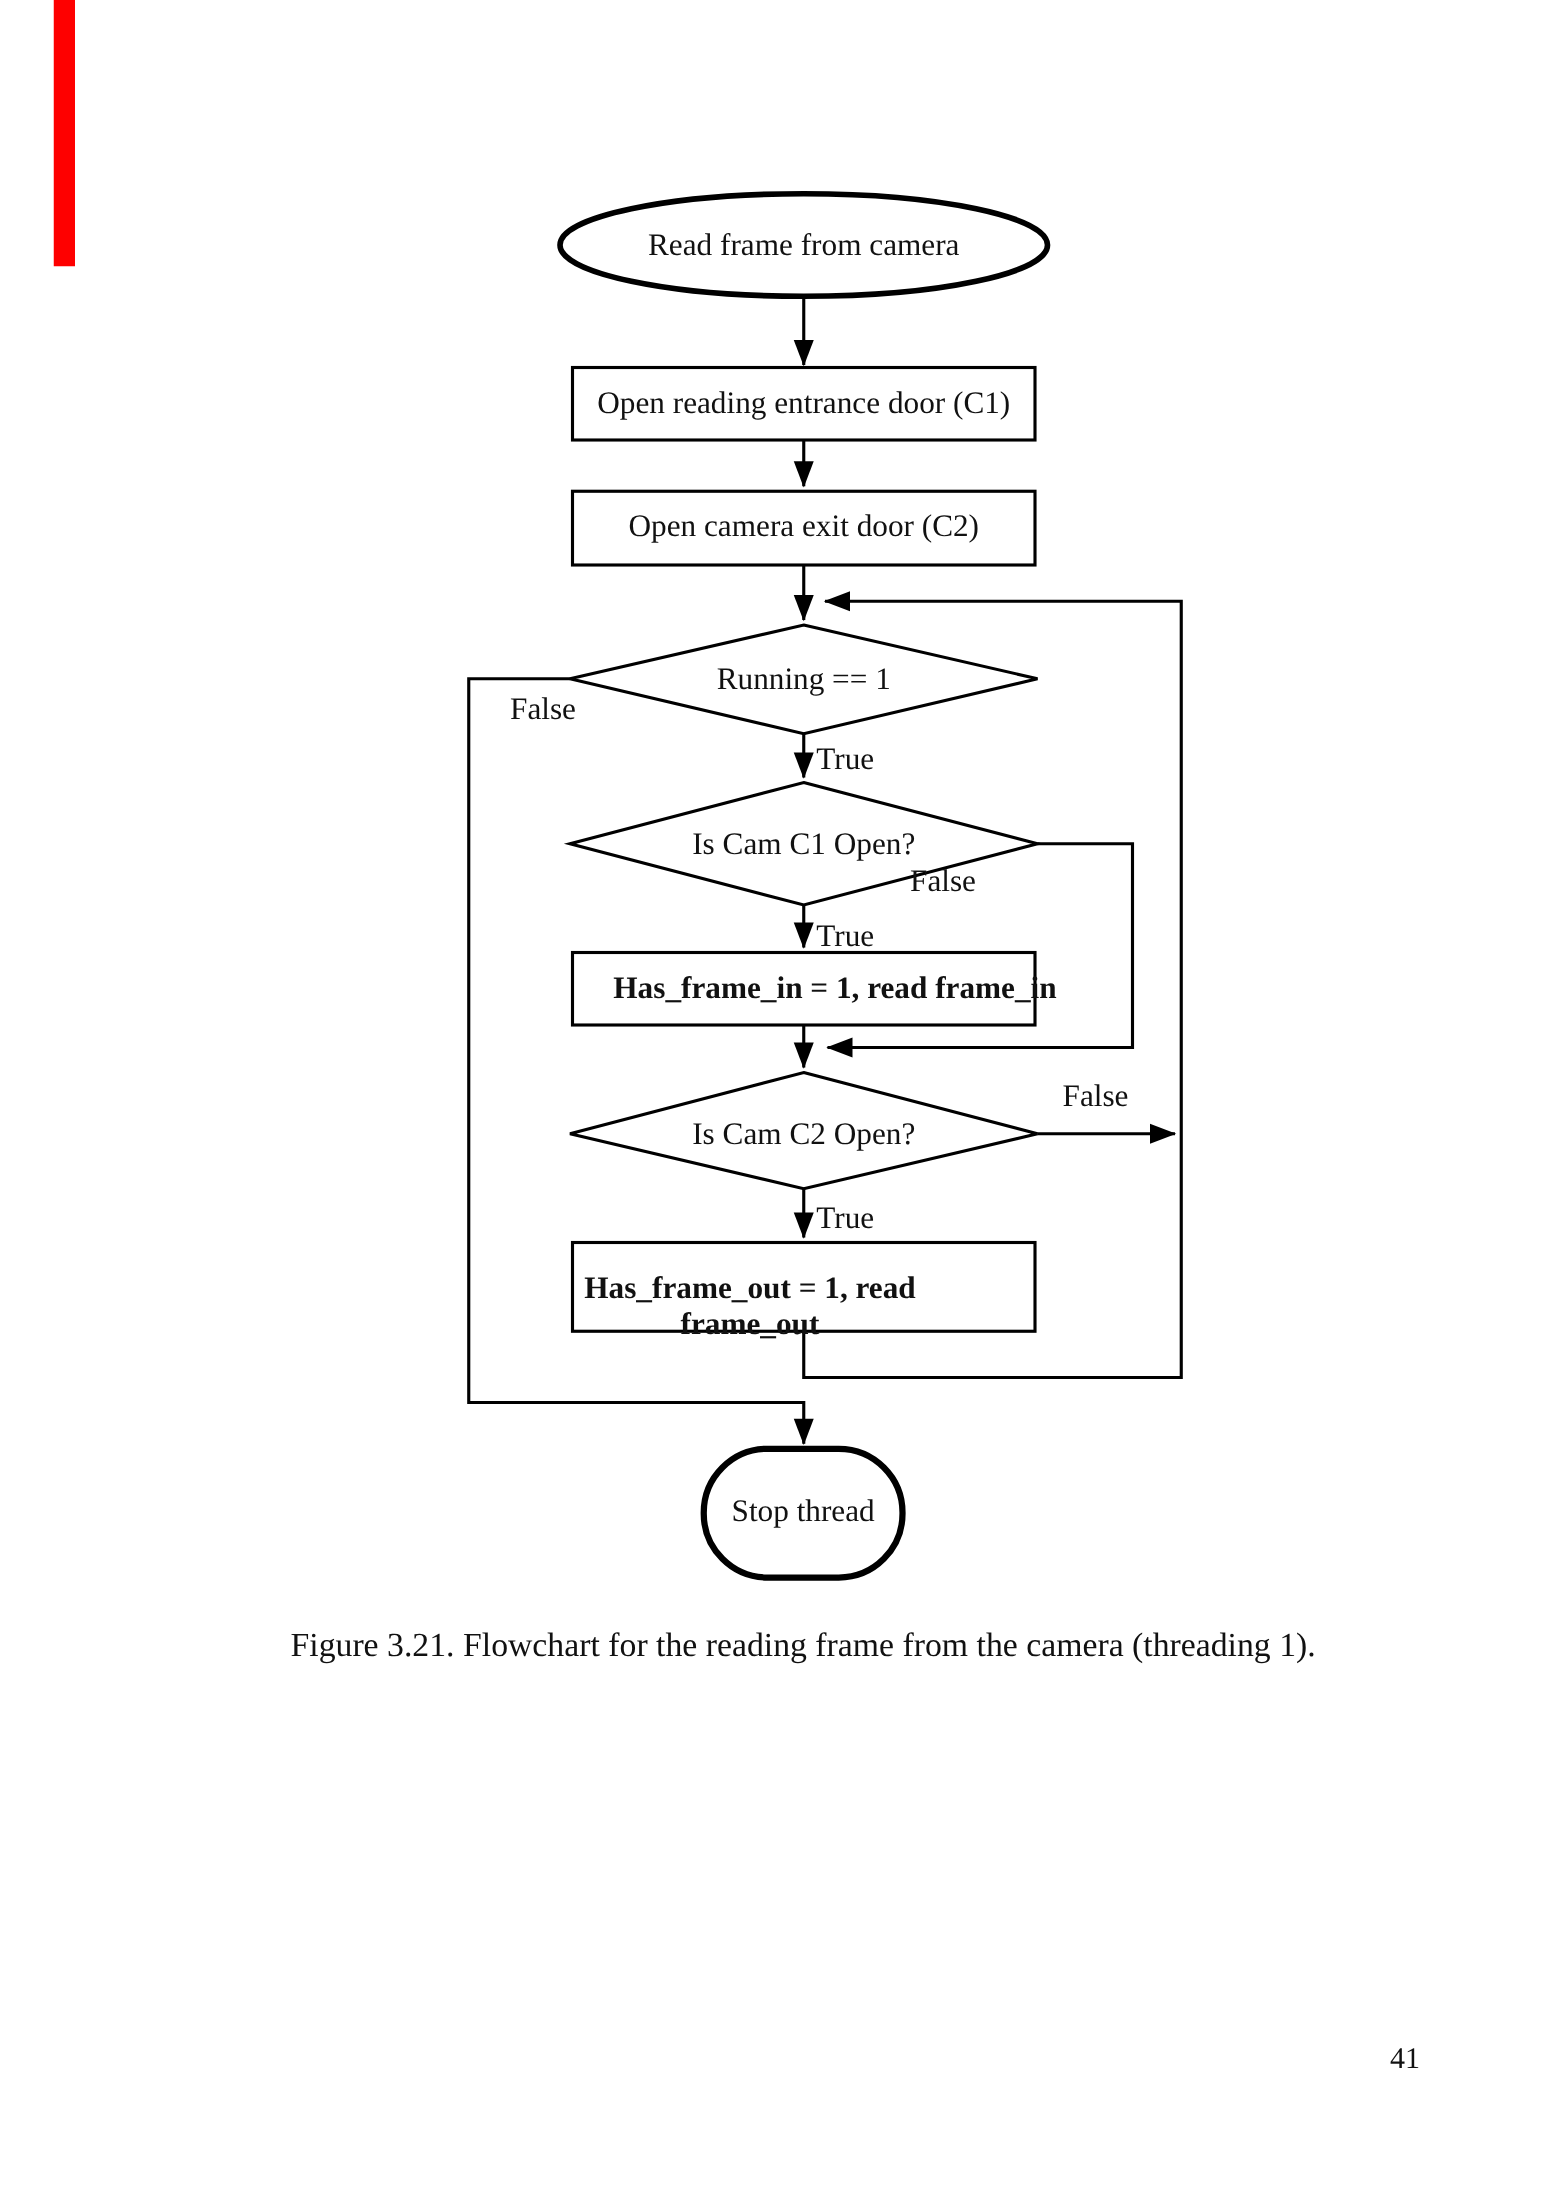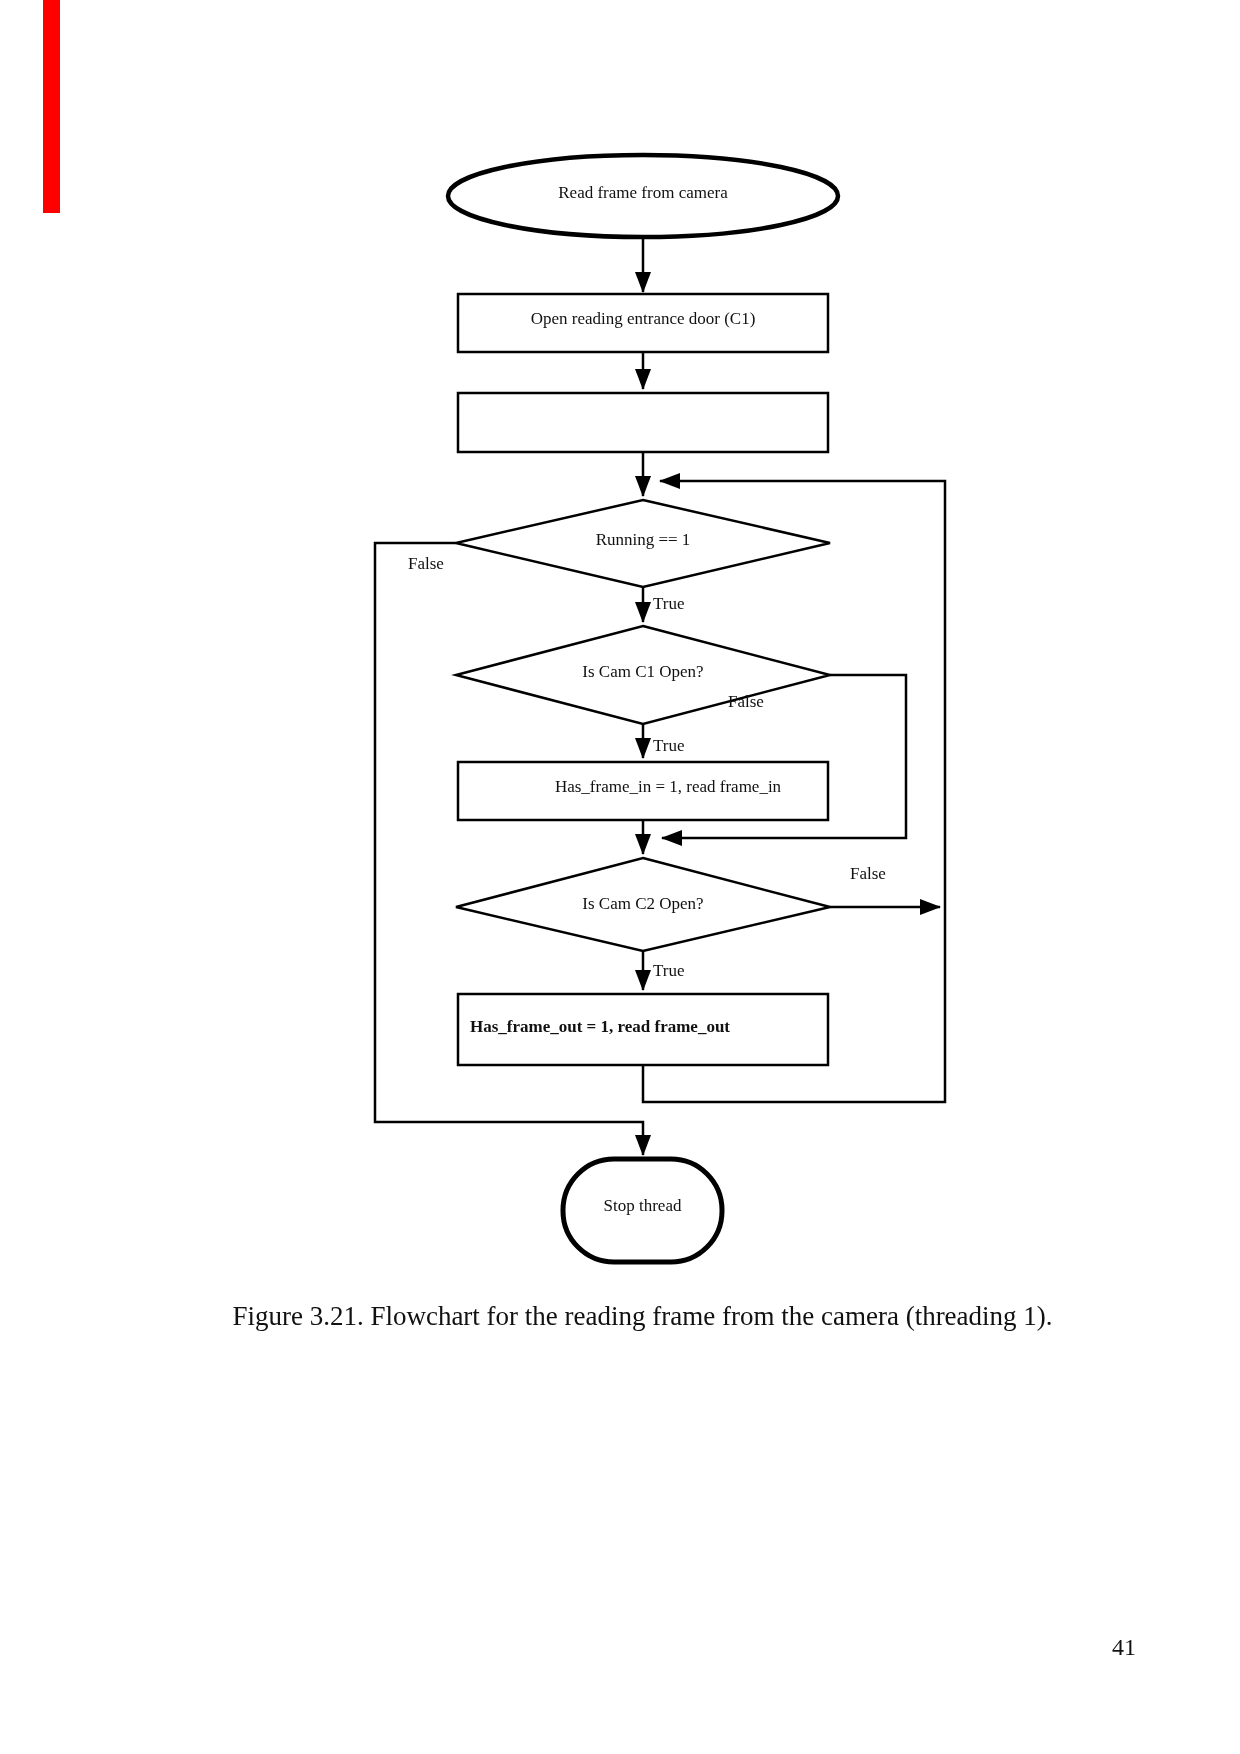--- a/index.html
+++ b/index.html
@@ -15,21 +15,21 @@
   .red-mark {
     position: absolute;
     left: 43px; top: 0; width: 17px; height: 213px;
     background: #fe0000;
   }
   svg.canvas { position: absolute; left: 0; top: 0; width: 1240px; height: 1754px; }
   .shape { fill: #ffffff; stroke: #000000; }
   .conn  { fill: none; stroke: #000000; stroke-width: 2.5; }
   .label {
     position: absolute;
-    font-size: 17px;
+    font-size: 25px;
     line-height: 1.15;
     color: #111111;
     white-space: nowrap;
   }
   .centered { text-align: center; white-space: normal; }
   .caption {
     position: absolute;
     left: 150px; top: 1301px; width: 985px;
     text-align: center;
     font-size: 27px;
@@ -74,23 +74,24 @@
     <polygon class="shape" points="643,500 830,543 643,587 456,543" stroke-width="2.5"></polygon>
     <polygon class="shape" points="643,626 830,675 643,724 456,675" stroke-width="2.5"></polygon>
     <rect class="shape" x="458" y="762" width="370" height="58" stroke-width="2.5"></rect>
     <polygon class="shape" points="643,858 830,907 643,951 456,907" stroke-width="2.5"></polygon>
     <rect class="shape" x="458" y="994" width="370" height="71" stroke-width="2.5"></rect>
     <rect class="shape" x="563" y="1159" width="159" height="103" rx="51" stroke-width="5"></rect>
   </svg>
 
   <div class="label centered" style="left:448px; top:183px; width:390px;">Read frame from camera</div>
   <div class="label centered" style="left:458px; top:309px; width:370px;">Open reading entrance door (C1)</div>
+  <div class="label centered" style="left:458px; top:408px; width:370px;">Open camera exit door (C2)</div>
   <div class="label centered" style="left:456px; top:530px; width:374px;">Running == 1</div>
   <div class="label centered" style="left:456px; top:662px; width:374px;">Is Cam C1 Open?</div>
-  <div class="label centered" style="left:458px; top:777px; width:420px;">Has_frame_in = 1, read frame_in</div>
+  <div class="label centered" style="left:458px; top:777px; width:420px;font-weight:bold;">Has_frame_in = 1, read frame_in</div>
   <div class="label centered" style="left:456px; top:894px; width:374px;">Is Cam C2 Open?</div>
   <div class="label centered" style="left:436px; top:1017px; width:328px;font-weight:bold;">Has_frame_out = 1, read frame_out</div>
   <div class="label centered" style="left:563px; top:1196px; width:159px;">Stop thread</div>
 
   <div class="label" style="left:408px; top:554px;">False</div>
   <div class="label" style="left:653px; top:594px;">True</div>
   <div class="label" style="left:728px; top:692px;">False</div>
   <div class="label" style="left:653px; top:736px;">True</div>
   <div class="label" style="left:850px; top:864px;">False</div>
   <div class="label" style="left:653px; top:961px;">True</div>

